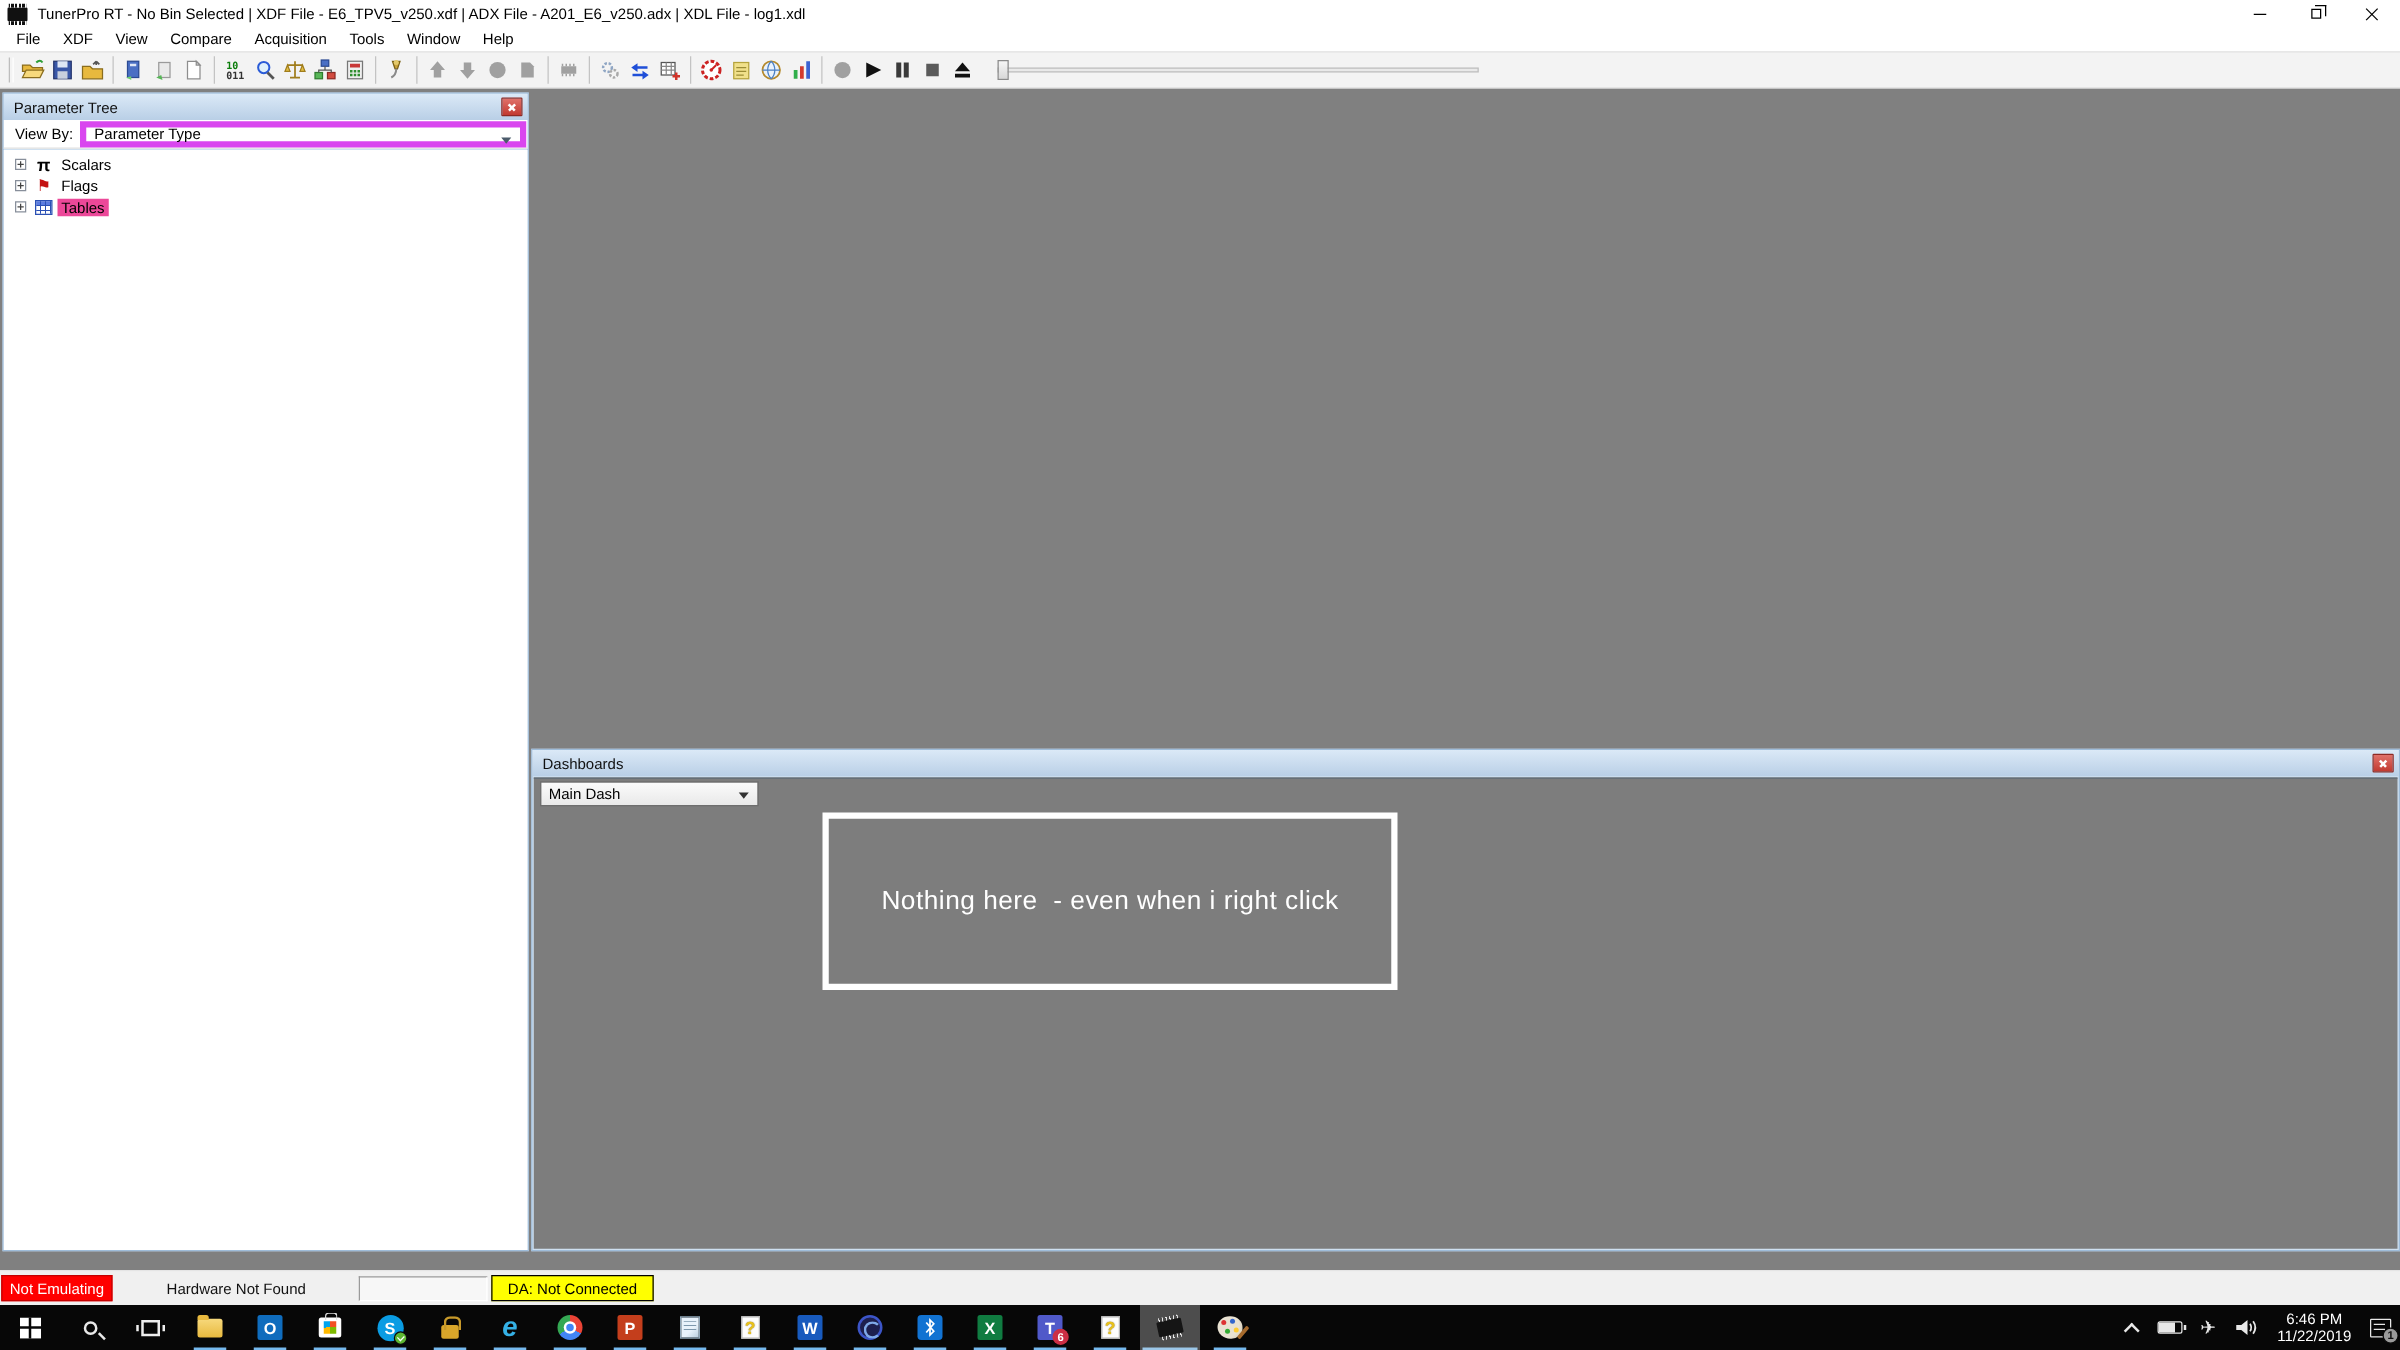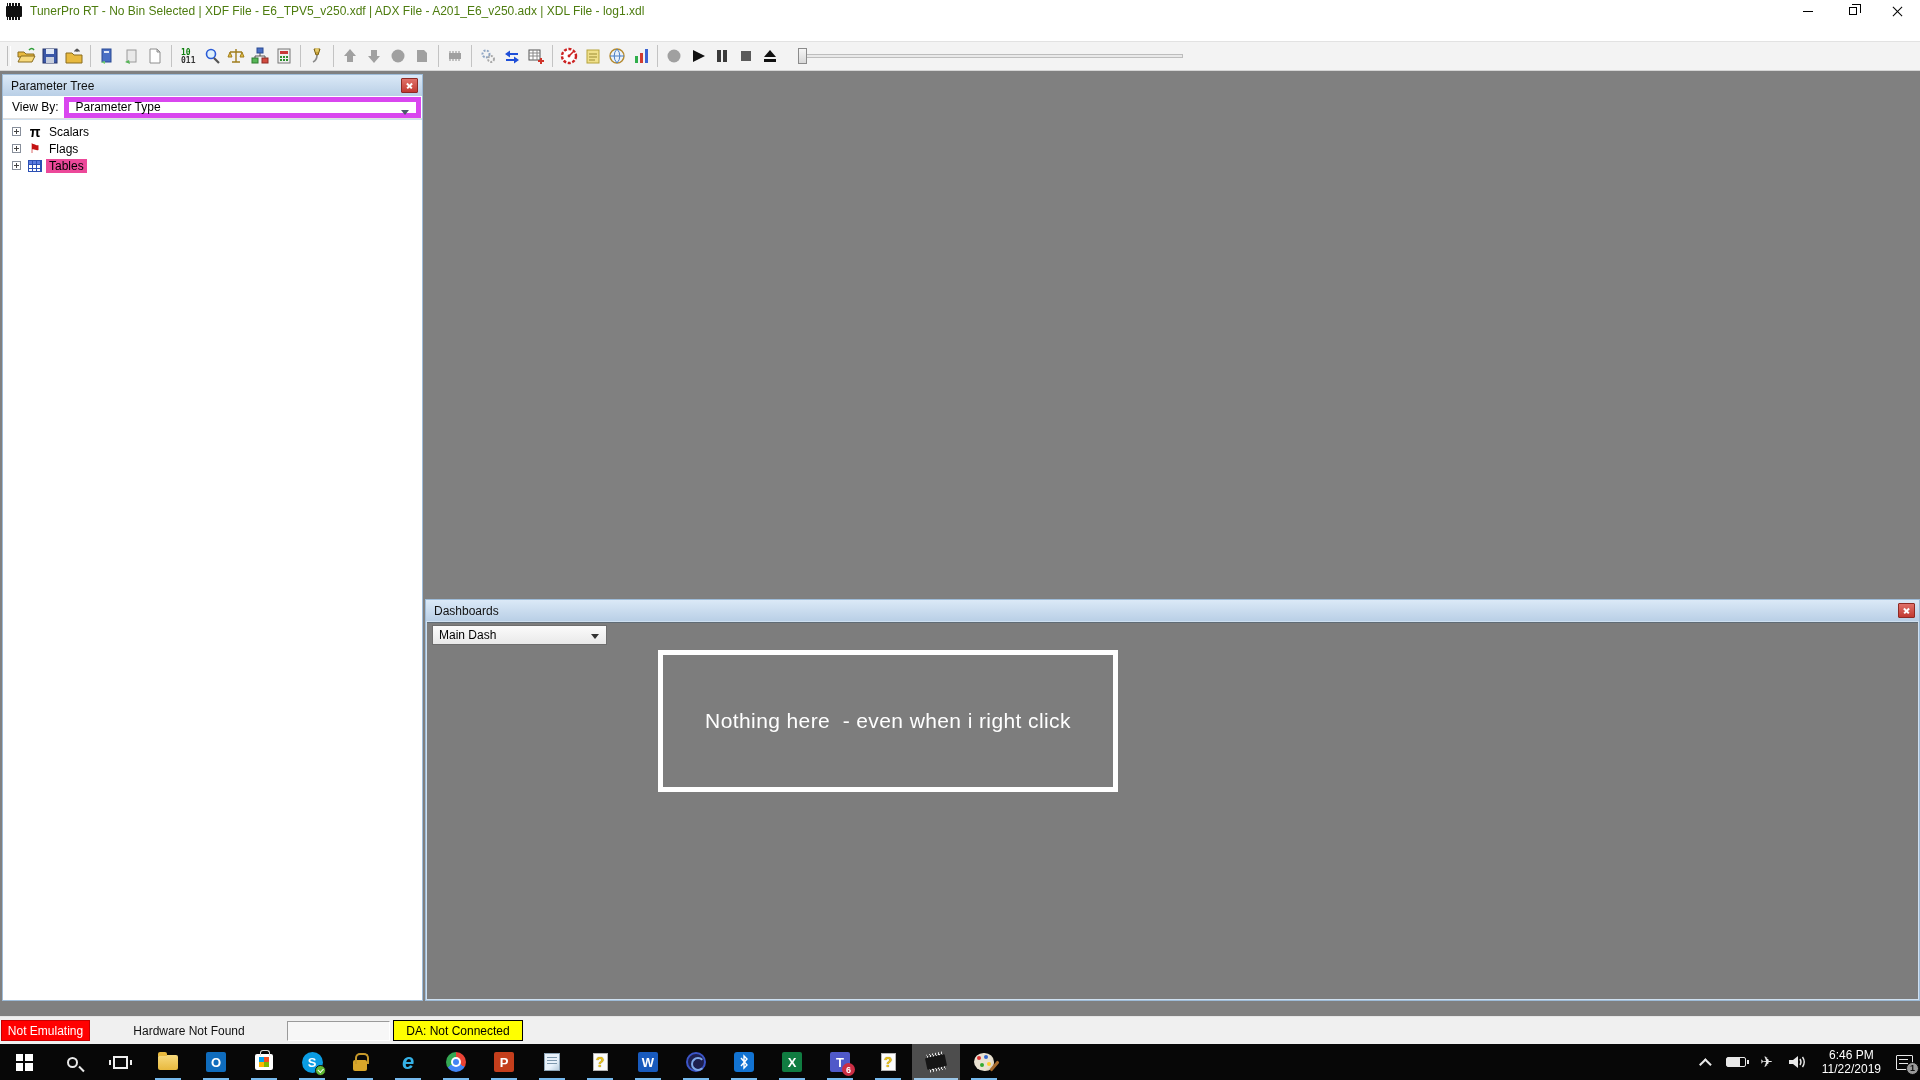--- a/index.html
+++ b/index.html
@@ -7,21 +7,21 @@
   body { font-family:"Liberation Sans","DejaVu Sans",sans-serif; font-size:12px; color:#000; }
   .abs { position:absolute; }
   #screen { position:relative; width:1920px; height:1080px; background:#fff; }
 
   
   #titlebar { left:0; top:0; width:1920px; height:22px; background:#ffffff; display:flex; align-items:center; }
   #app-chip { width:16px; height:11px; background:#111; margin:0 8px 0 6px; position:relative; border-radius:1px; }
   #app-chip::before, #app-chip::after { content:""; position:absolute; left:1px; right:1px; height:3px;
      background:repeating-linear-gradient(to right,#111 0 1px,#fff 1px 2px,#111 2px 3px); }
   #app-chip::before { top:-3px; } #app-chip::after { bottom:-3px; }
-  #title-text { font-size:12px; color:#4d7c0f; white-space:nowrap; }
+  #title-text { font-size:12px; color:#000000; white-space:nowrap; }
   #win-controls { margin-left:auto; display:flex; height:22px; }
   .win-btn { width:45px; height:22px; display:flex; align-items:center; justify-content:center; position:relative; }
   .glyph-min { width:10px; height:0; border-top:1px solid #000; }
   .glyph-restore { width:8px; height:8px; border:1px solid #000; position:relative; background:#fff; }
   .glyph-restore::before { content:""; position:absolute; left:2px; top:-4px; width:8px; height:8px; border:1px solid #000; border-left:none; border-bottom:none; }
   .glyph-close { width:11px; height:11px; position:relative; }
   .glyph-close::before,.glyph-close::after { content:""; position:absolute; left:-1px; top:5px; width:13px; height:1px; background:#000; }
   .glyph-close::before { transform:rotate(45deg);} .glyph-close::after { transform:rotate(-45deg);}
 
   
@@ -166,20 +166,30 @@
         </div>
       <div class="win-btn">
           <span class="glyph-restore"></span>
         </div>
       <div class="win-btn">
           <span class="glyph-close"></span>
         </div>
     </div>
   </div>
 
+  <div id="menubar" class="abs">
+    <span class="menu-item">File</span>
+    <span class="menu-item">XDF</span>
+    <span class="menu-item">View</span>
+    <span class="menu-item">Compare</span>
+    <span class="menu-item">Acquisition</span>
+    <span class="menu-item">Tools</span>
+    <span class="menu-item">Window</span>
+    <span class="menu-item">Help</span>
+  </div>
 
   <div id="toolbar" class="abs">
     <div class="tb-grip"></div>
     <div class="tb-btn">
         <svg width="20" height="20">
           <path d="M2 6 h6 l2 2 h8 v3 H2 Z" fill="#e8b93e" stroke="#8a6d1e" stroke-width="1"></path>
           <path d="M2 16 L5 10 h14 l-3 6 Z" fill="#f7d97c" stroke="#8a6d1e" stroke-width="1"></path>
           <path d="M13 4 q3 -3 5 0" stroke="#2f9e38" stroke-width="1.6" fill="none"></path>
         </svg>
       </div>

